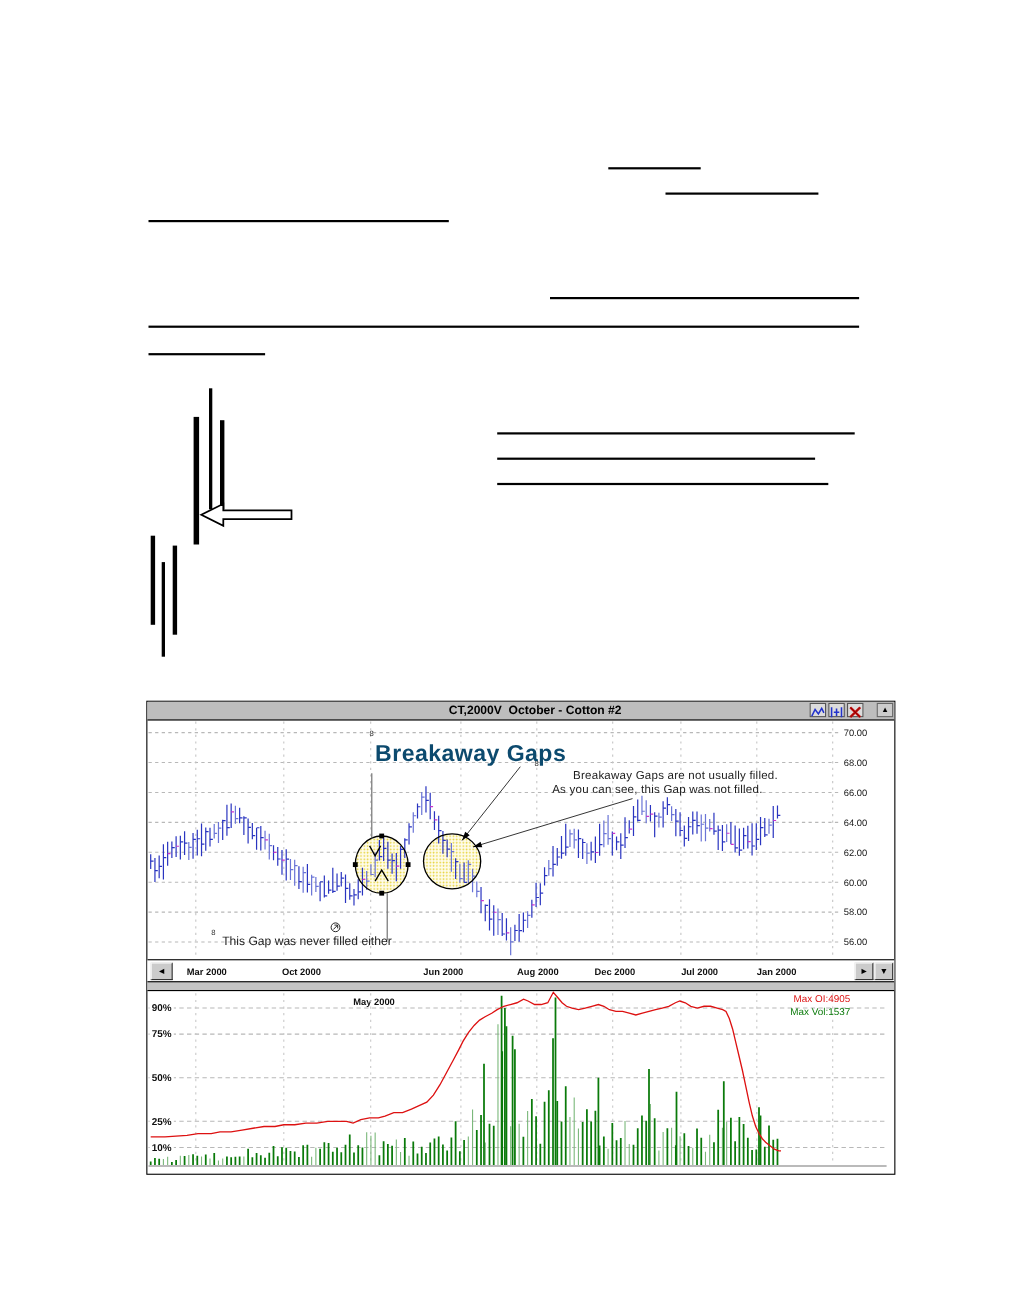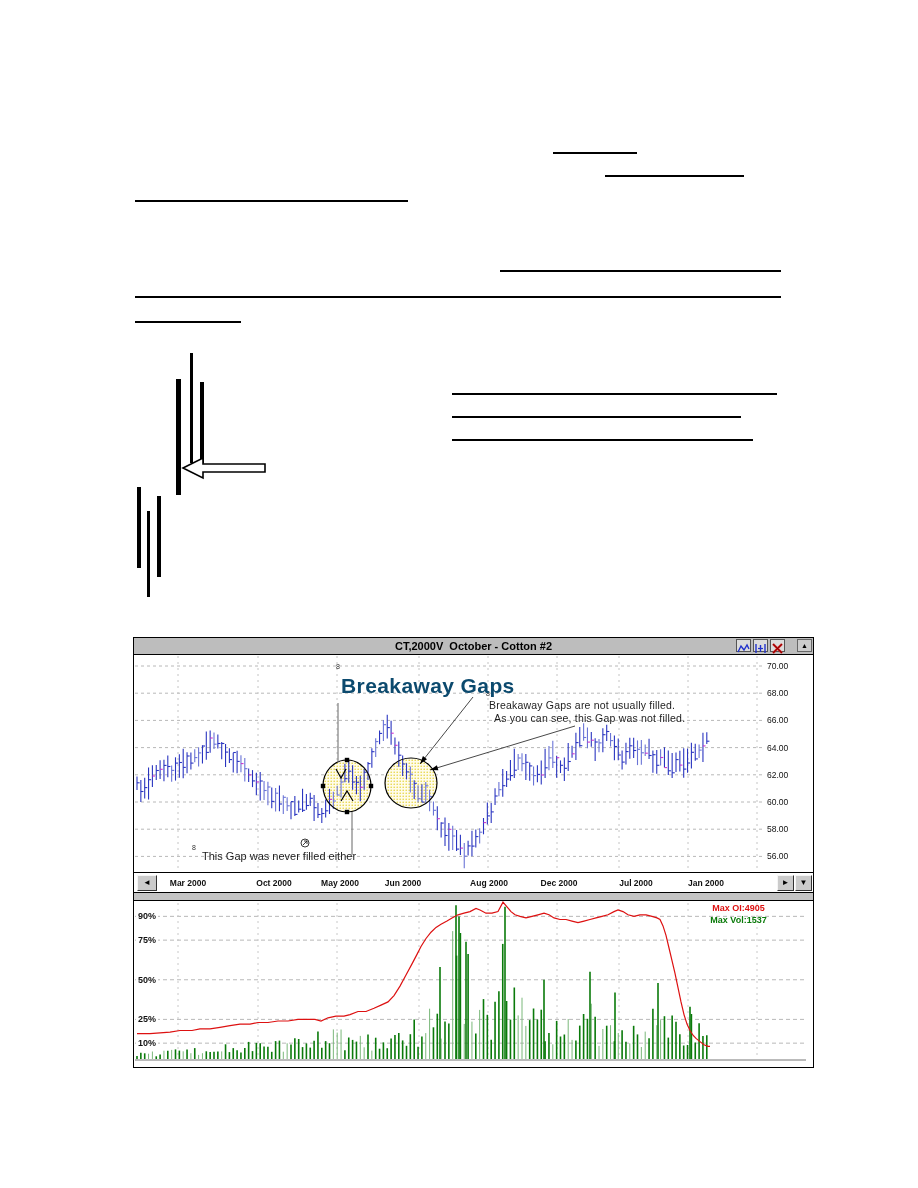--- a/index.html
+++ b/index.html
@@ -6,41 +6,41 @@
   .page{position:relative;width:918px;height:1188px;background:#fff;overflow:hidden;
         font-family:"Liberation Sans",sans-serif;}
   .uline{position:absolute;height:2px;background:#000;}
   .fbar{position:absolute;background:#000;}
   .abs{position:absolute;}
   .chart-window{position:absolute;left:133px;top:637px;width:679px;height:429px;
 романborder:1px solid #000;border:1px solid #000;background:#fff;}
   .titlebar{position:absolute;left:134px;top:638px;width:679px;height:16px;background:#bdbdbd;
             border-bottom:1px solid #000;box-sizing:content-box;}
   .titlebar-text{position:absolute;left:134px;top:640px;width:679px;text-align:center;
-                 font-size:11px;font-weight:bold;color:#000;white-space:pre;}
+                 font-size:11px;font-weight:bold;color:#000;white-space:pre;padding-left:13px;}
   .tb-icon{position:absolute;top:639px;width:15px;height:13px;background:#dcdcdc;
            border:1px solid #555;box-sizing:border-box;text-align:center;}
   .tb-collapse{position:absolute;left:797px;top:639px;width:15px;height:13px;background:#cccccc;
                border:1px solid #666;box-sizing:border-box;font-size:7px;line-height:11px;text-align:center;color:#000;}
   #price-svg{position:absolute;left:134px;top:655px;}
   #vol-svg{position:absolute;left:134px;top:901px;}
   .headline{position:absolute;left:341px;top:674px;font-size:21px;font-weight:bold;color:#0c4a6e;letter-spacing:0.4px;}
-  .note{position:absolute;font-size:10.5px;color:#1d1d1d;letter-spacing:0.2px;}
+  .note{position:absolute;font-size:10.5px;color:#1d1d1d;letter-spacing:0.2px;margin-left:32px;}
   .note1{left:489px;top:699px;}
-  .note2{left:494px;top:712px;}
+  .note2{left:470px;top:712px;}
   .bottom-note{position:absolute;left:202px;top:850px;font-size:11px;color:#1d1d1d;}
   .date-axis{position:absolute;left:134px;top:872px;width:679px;height:20px;border-top:1px solid #000;
              box-sizing:content-box;background:#fff;}
   .date-label{position:absolute;top:5px;transform:translateX(-50%);font-size:8.5px;font-weight:bold;color:#111;white-space:nowrap;}
   .splitter{position:absolute;left:134px;top:892px;width:679px;height:7px;background:#c4c4c4;
             border-top:1px solid #000;border-bottom:1px solid #000;box-sizing:content-box;}
   .scroll-btn{position:absolute;background:#cbcbcb;border:1px solid #333;border-top-color:#f5f5f5;
               border-left-color:#f5f5f5;font-size:8px;text-align:center;color:#000;line-height:14px;
               box-sizing:border-box;cursor:default;}
-  .legend-line{position:absolute;left:672px;width:133px;text-align:center;font-size:9px;font-weight:bold;}
+  .legend-line{position:absolute;left:640px;width:133px;text-align:right;font-size:9px;font-weight:normal;}
 </style>
 </head>
 <body>
 
 <div class="page">
 
   <div id="underlines">
       <div class="uline" style="left: 553px; top: 152px; width: 84px;"></div>
       <div class="uline" style="left: 605px; top: 175px; width: 139px;"></div>
       <div class="uline" style="left: 135px; top: 200px; width: 273px;"></div>
@@ -443,21 +443,21 @@
     </svg>
 
   <div class="headline">Breakaway Gaps</div>
   <div class="note note1">Breakaway Gaps are not usually filled.</div>
   <div class="note note2">As you can see, this Gap was not filled.</div>
   <div class="bottom-note">This Gap was never filled either</div>
 
   <div class="date-axis" id="date-axis">
       <span class="date-label" style="left: 54px;">Mar 2000</span>
       <span class="date-label" style="left: 140px;">Oct 2000</span>
-      <span class="date-label" style="left: 206px;">May 2000</span>
+      <span class="date-label" style="left: 206px; margin-top: 28px;">May 2000</span>
       <span class="date-label" style="left: 269px;">Jun 2000</span>
       <span class="date-label" style="left: 355px;">Aug 2000</span>
       <span class="date-label" style="left: 425px;">Dec 2000</span>
       <span class="date-label" style="left: 502px;">Jul 2000</span>
       <span class="date-label" style="left: 572px;">Jan 2000</span>
     </div>
   <div class="scroll-btn" style="left:137px;top:875px;width:20px;height:16px;">◄</div>
   <div class="scroll-btn" style="left:777px;top:875px;width:17px;height:16px;">►</div>
   <div class="scroll-btn" style="left:795px;top:875px;width:17px;height:16px;">▼</div>
 

